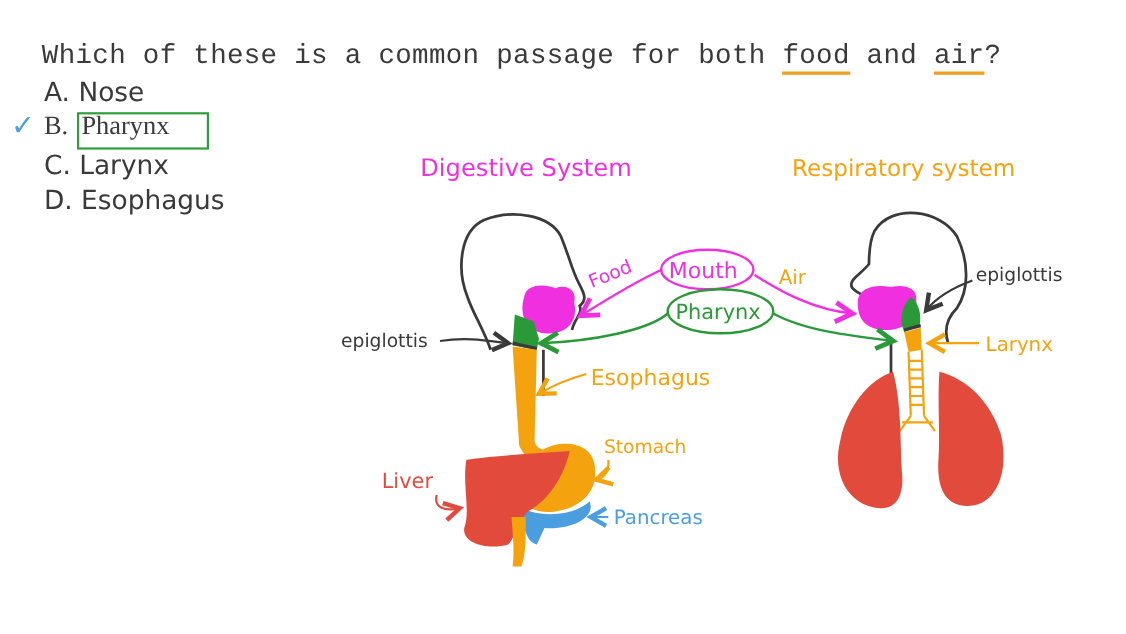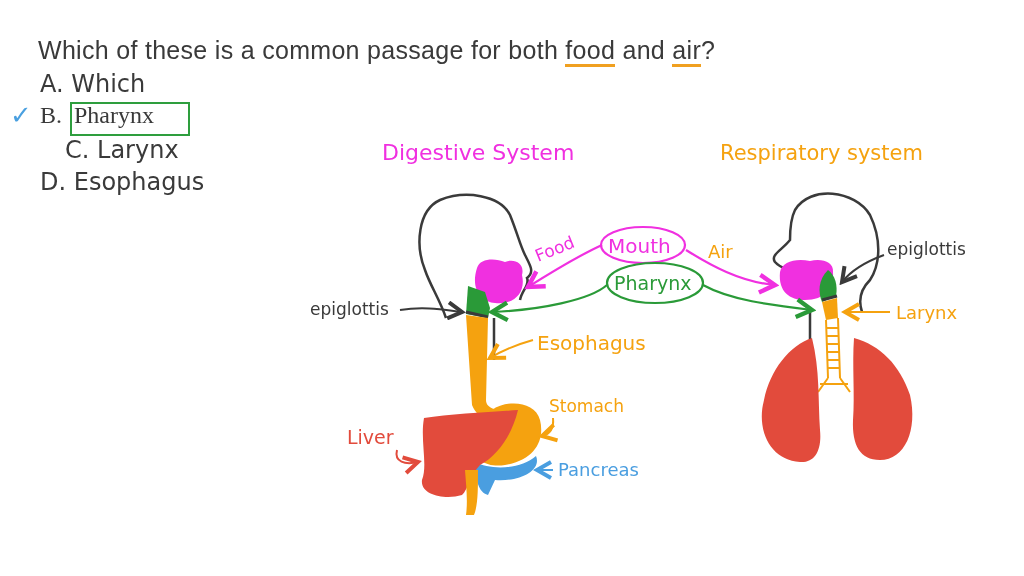--- a/index.html
+++ b/index.html
@@ -1,35 +1,35 @@
 <!DOCTYPE html>
 <html><head>
 <meta charset="utf-8">
 <style>
   html, body { margin: 0; padding: 0; background: #ffffff; }
   body { width: 1024px; height: 576px; position: relative; overflow: hidden; font-family: "DejaVu Sans", sans-serif; }
-  .q { position: absolute; color: #3a3a3a; font-family: Liberation Sans, sans-serif; }
+  .q { position: absolute; color: #3a3a3a; font-family: Liberation Mono, monospace; }
   #question { left: 38px; top: 36px; font-size: 25px; letter-spacing: 0.3px; white-space: nowrap; }
   .ul { border-bottom: 3px solid #f0a020; padding-bottom: 0px; }
   .opt { position: absolute; left: 40px; font-size: 24px; color: #3a3a3a; white-space: nowrap; }
   #optA { top: 70px; }
   #optB { top: 102px; font-family: Liberation Serif, serif; }
-  #optC { top: 136px; margin-left: 25px; }
+  #optC { top: 136px; }
   #optD { top: 168px; }
   #answer-box { position: absolute; left: 70px; top: 102px; width: 116px; height: 30px; border: 2.5px solid #2e9e3e; }
   #check { position: absolute; left: 10px; top: 100px; font-size: 26px; color: #4aa0e0; }
   svg#diagram { position: absolute; left: 0; top: 0; }
   .lbl { font-family: "DejaVu Sans", sans-serif; }
 </style>
 </head>
 <body>
 
 <div id="question" class="q"><span>Which of these is a common passage for both </span><span class="ul">food</span><span> and </span><span class="ul">air</span><span>?</span></div>
 
-<div id="optA" class="opt">A. Which</div>
+<div id="optA" class="opt">A. Nose</div>
 <div id="optB" class="opt"><span>B.</span> <span style="margin-left:6px">Pharynx</span></div>
 <div id="answer-box"></div>
 <div id="check">✓</div>
 <div id="optC" class="opt">C. Larynx</div>
 <div id="optD" class="opt">D. Esophagus</div>
 
 <svg id="diagram" width="1024" height="576" viewBox="0 0 1024 576">
   <defs>
     <marker id="ah-m" markerWidth="10" markerHeight="10" refX="8" refY="5" orient="auto">
         <path d="M1,1 L8,5 L1,9" fill="none" stroke="#f030e0" stroke-width="2"></path>

